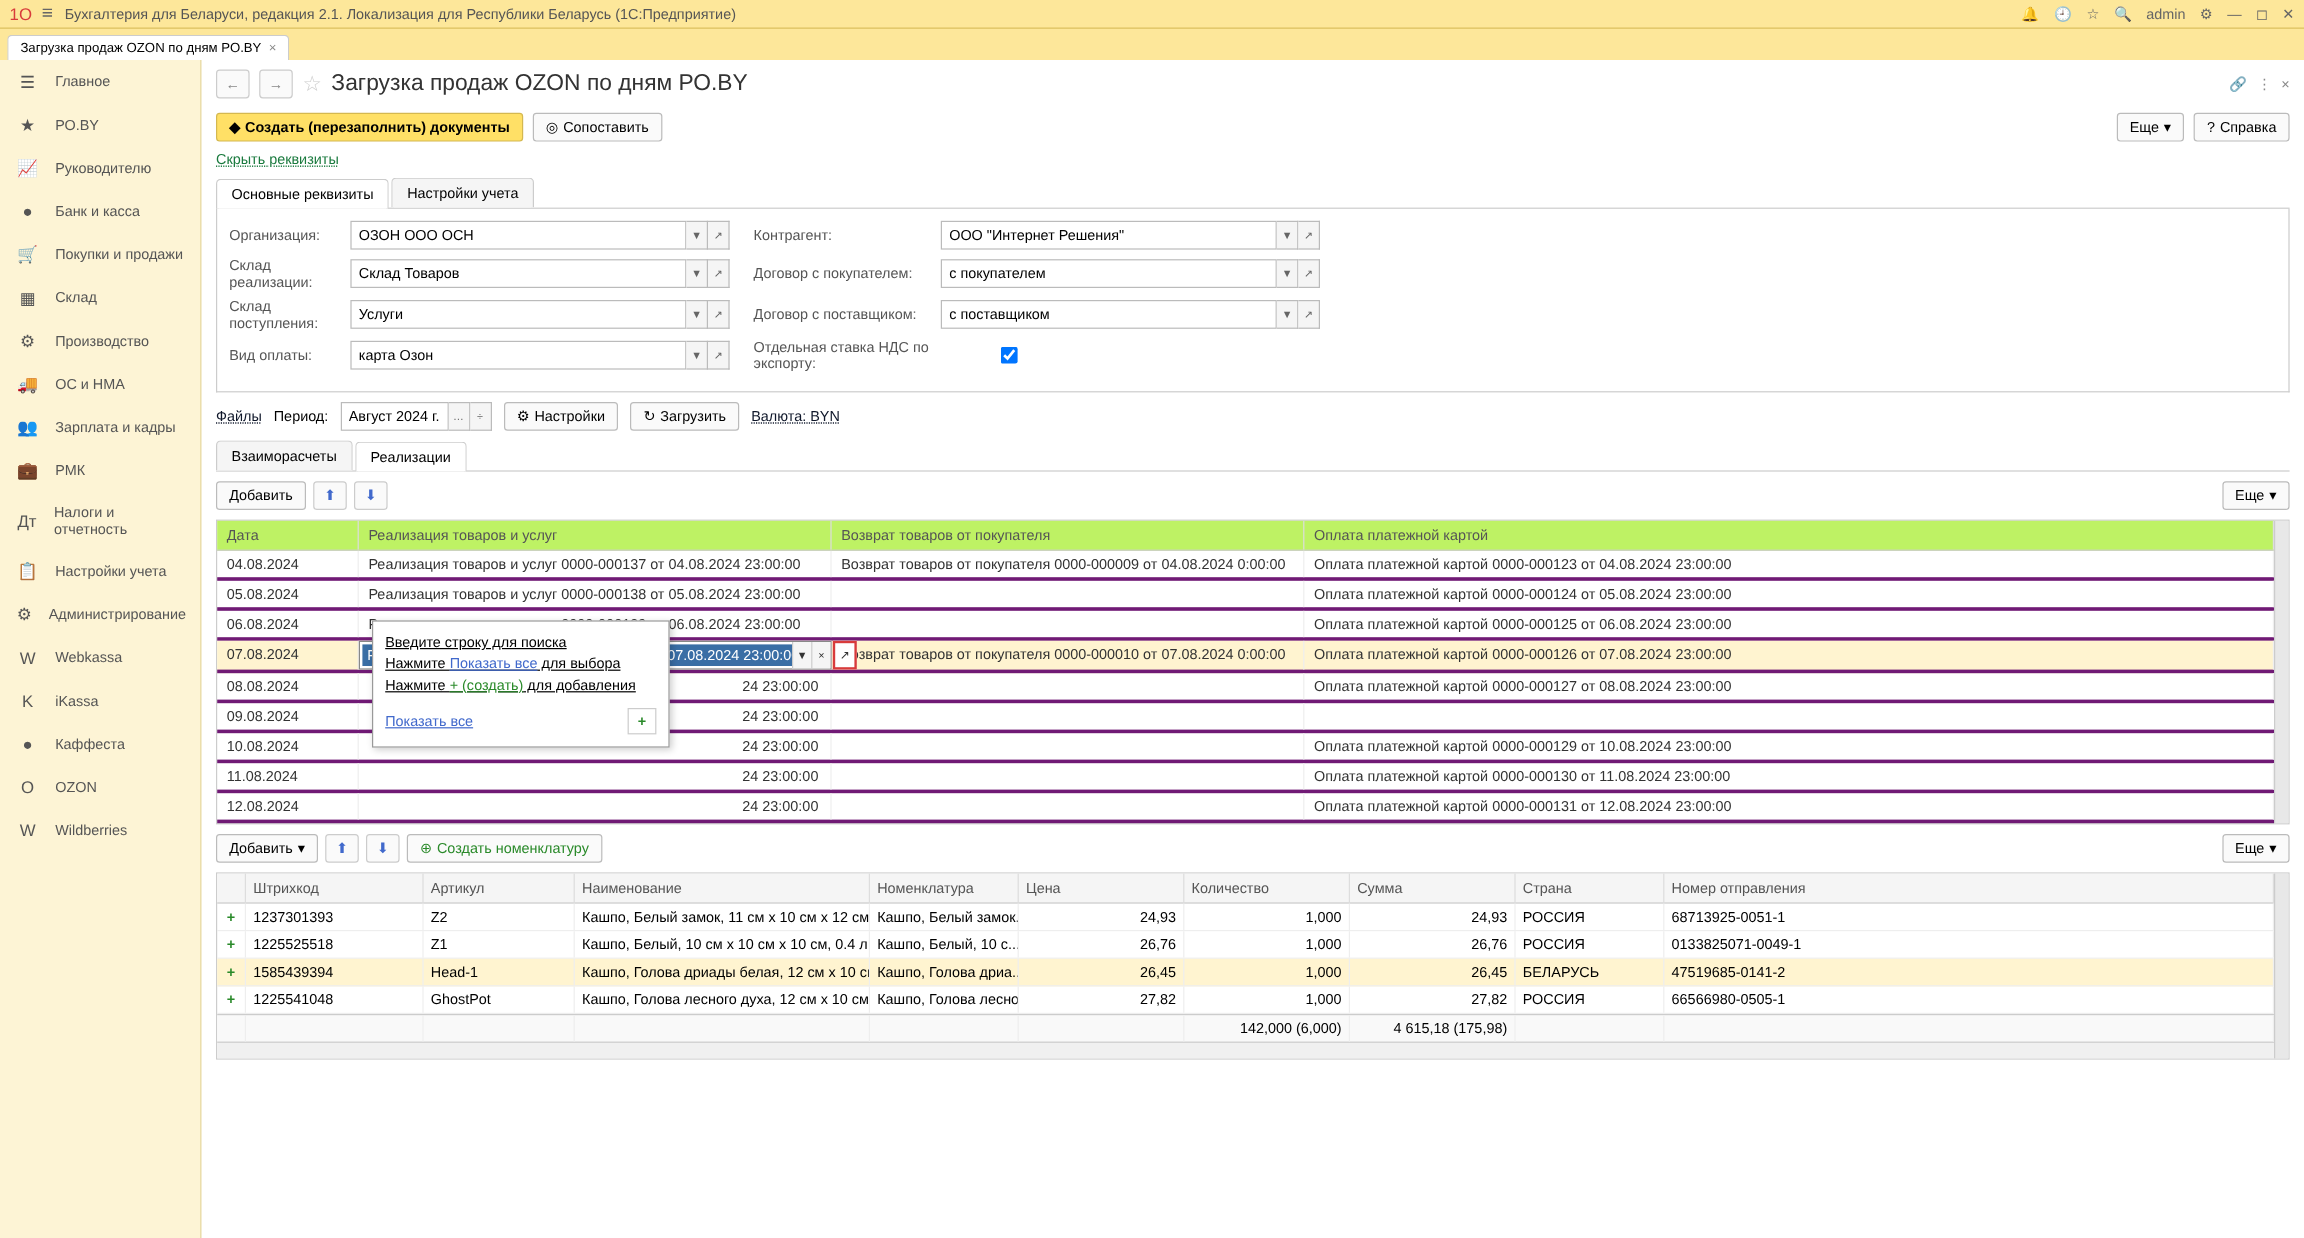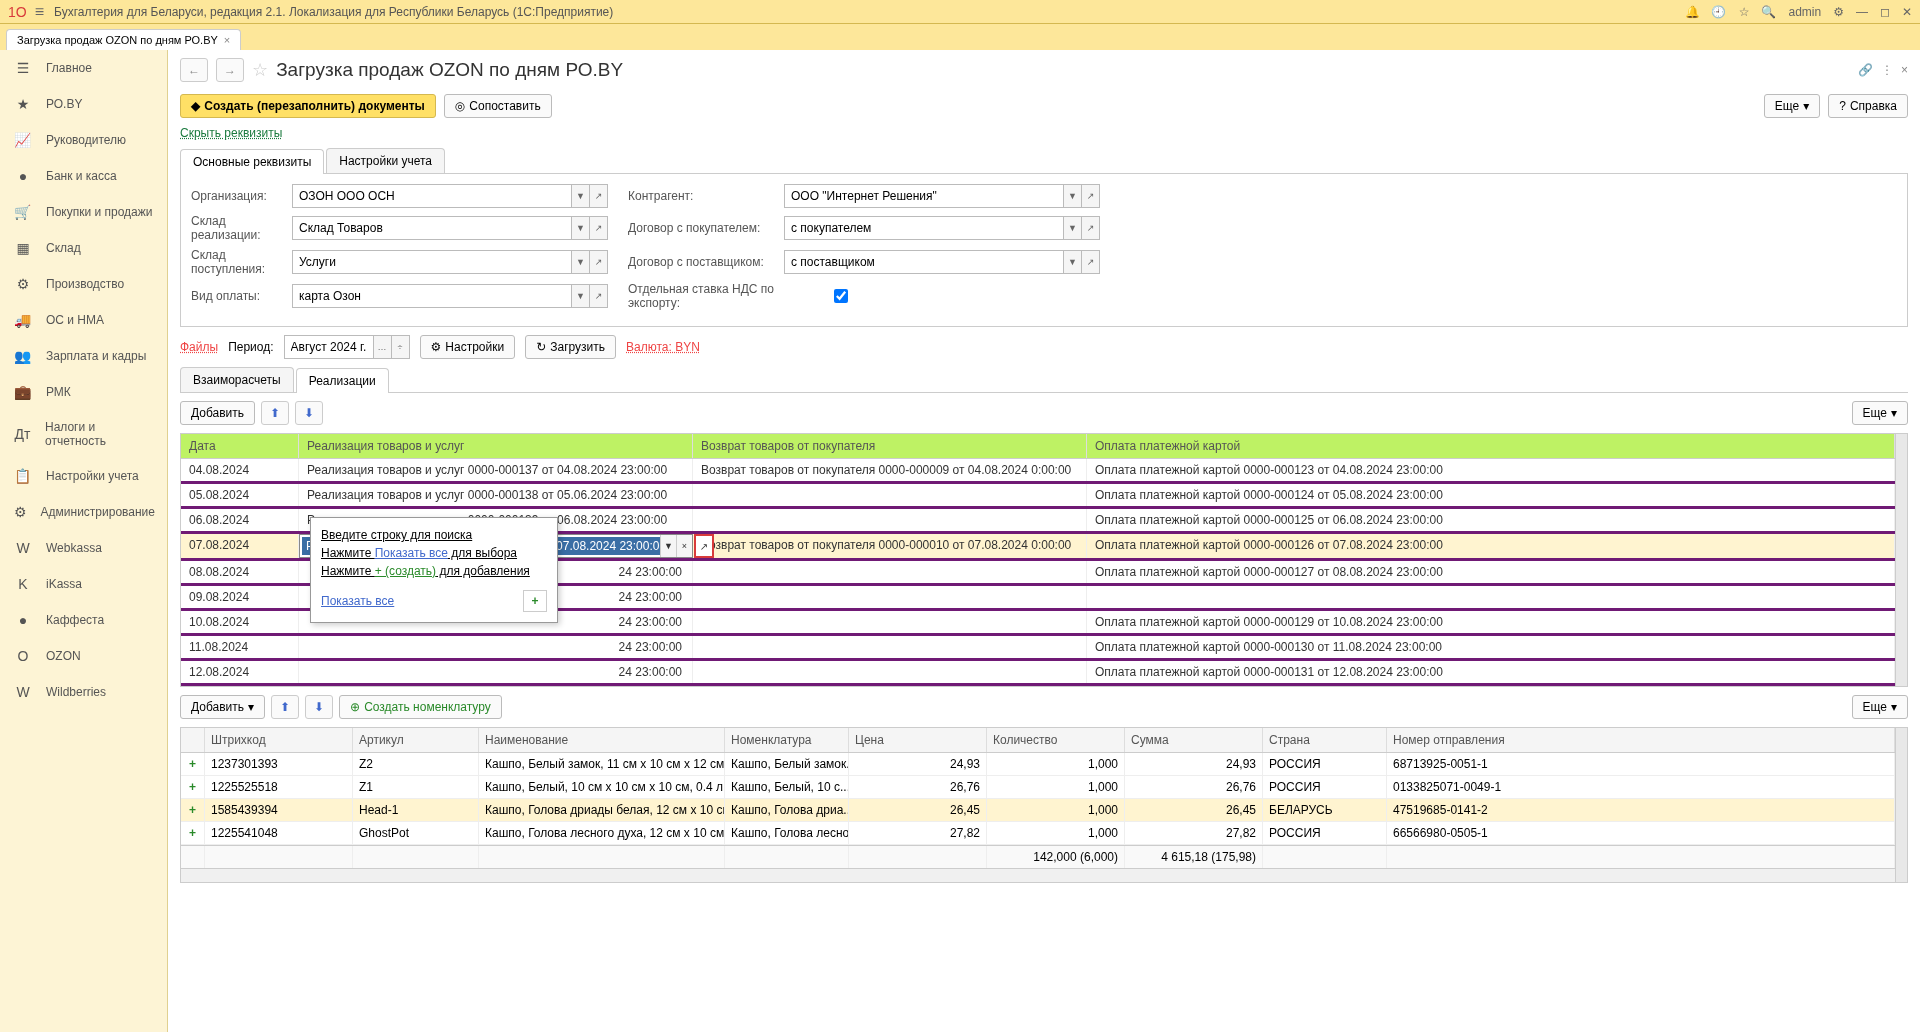--- a/index.html
+++ b/index.html
@@ -44,21 +44,21 @@
 .form-row { display: flex; gap: 20px; margin-bottom: 6px; align-items: center; }
 .form-group { display: flex; align-items: center; gap: 6px; }
 .form-label { width: 95px; color: #555; font-size: 12px; }
 .form-label-w2 { width: 150px; color: #555; font-size: 12px; }
 .input-combo { display: flex; align-items: stretch; }
 .input-combo input { border: 1px solid #bbb; padding: 3px 6px; font-size: 12px; width: 280px; height: 24px; }
 .input-combo .combo-btn { width: 18px; border: 1px solid #bbb; border-left: none; background: #f5f5f5; display: flex; align-items: center; justify-content: center; cursor: pointer; font-size: 9px; color: #666; }
 .checkbox { width: 14px; height: 14px; }
 
 .period-row { margin: 8px 12px; display: flex; align-items: center; gap: 10px; }
-.period-row .link-green { color: #ef4444; text-decoration: underline dotted; cursor: pointer; }
+.period-row .link-green { color: #0f172a; text-decoration: underline dotted; cursor: pointer; }
 
 .grid { margin: 8px 12px 0; border: 1px solid #ccc; }
 .grid-header { display: flex; background: #bef264; border-bottom: 1px solid #ccc; }
 .grid-header .gh { padding: 5px 8px; border-right: 1px solid #ddd; font-size: 12px; color: #555; }
 .grid-row { display: flex; border-bottom: 3px solid #701a75; }
 .grid-row .gc { padding: 4px 8px; border-right: 1px solid #eee; font-size: 12px; color: #333; white-space: nowrap; overflow: hidden; }
 .grid-row.active { background: #fff4d0; }
 .grid-row.active .gc.editing { background: #fff; border: 1px solid #888; padding: 2px; position: relative; }
 .edit-val { background: #3a6ea5; color: #fff; padding: 2px 4px; display: inline-block; }
 .edit-btn { position: absolute; right: 0; top: 0; bottom: 0; width: 16px; border-left: 1px solid #ccc; background: #f5f5f5; display: flex; align-items: center; justify-content: center; font-size: 9px; cursor: pointer; }
@@ -345,21 +345,21 @@
           </div>
           <div id="grid-body">
               <div class="grid-row">
                 <div class="gc col-date">04.08.2024</div>
                 <div class="gc col-real">Реализация товаров и услуг 0000-000137 от 04.08.2024 23:00:00</div>
                 <div class="gc col-ret">Возврат товаров от покупателя 0000-000009 от 04.08.2024 0:00:00</div>
                 <div class="gc col-pay">Оплата платежной картой 0000-000123 от 04.08.2024 23:00:00</div>
               </div>
               <div class="grid-row">
                 <div class="gc col-date">05.08.2024</div>
-                <div class="gc col-real">Реализация товаров и услуг 0000-000138 от 05.06.2024 23:00:00</div>
+                <div class="gc col-real">Реализация товаров и услуг 0000-000138 от 05.08.2024 23:00:00</div>
                 <div class="gc col-ret"></div>
                 <div class="gc col-pay">Оплата платежной картой 0000-000124 от 05.08.2024 23:00:00</div>
               </div>
               <div class="grid-row">
                 <div class="gc col-date">06.08.2024</div>
                 <div class="gc col-real">Реализация товаров и услуг 0000-000139 от 06.08.2024 23:00:00</div>
                 <div class="gc col-ret"></div>
                 <div class="gc col-pay">Оплата платежной картой 0000-000125 от 06.08.2024 23:00:00</div>
               </div>
               <div class="grid-row active">

